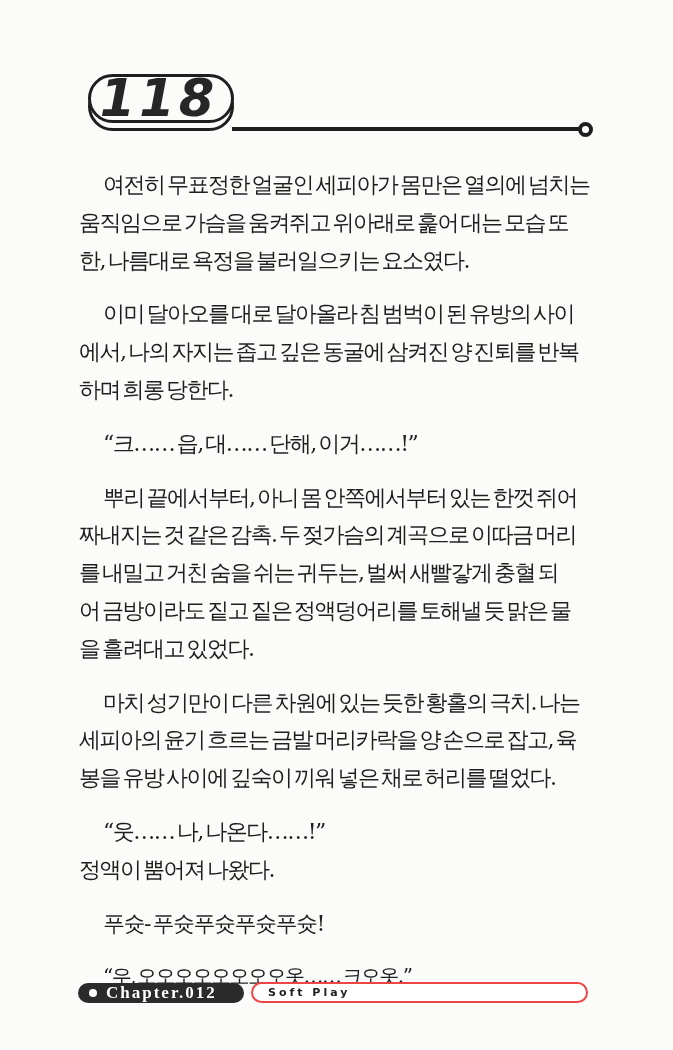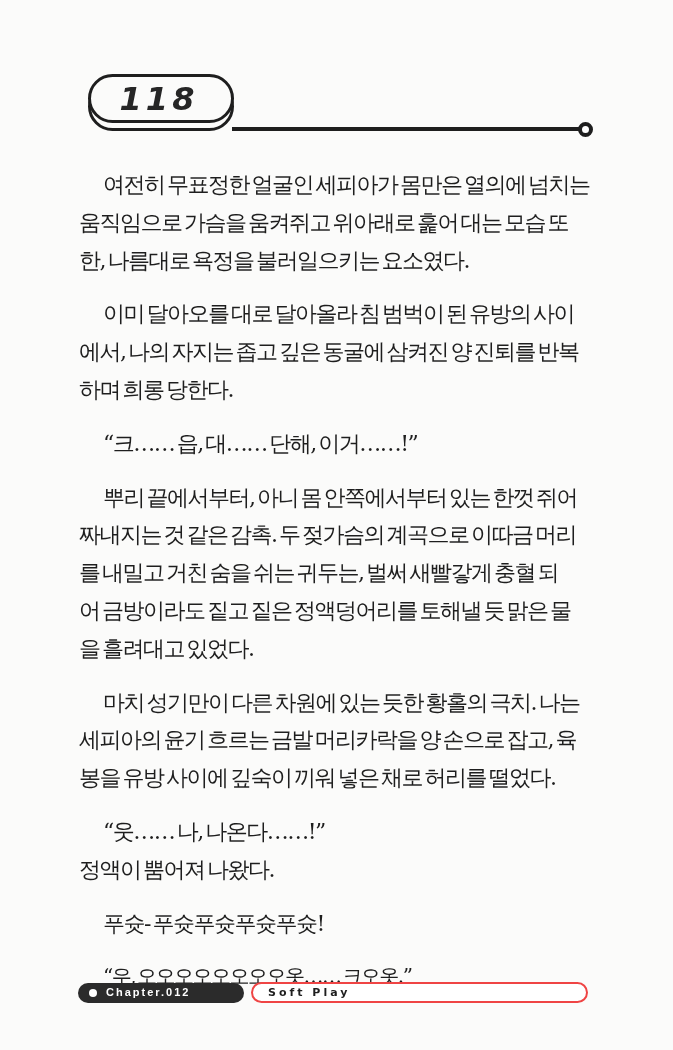--- a/index.html
+++ b/index.html
@@ -47,21 +47,21 @@
     border-radius: 26px;
     box-sizing: border-box;
     display: flex;
     align-items: center;
     justify-content: center;
   }
   .badge .page-num {
     font-family: "DejaVu Sans", "Liberation Sans", sans-serif;
     font-weight: bold;
     font-style: italic;
-    font-size: 32px;
+    font-size: 51px;
     letter-spacing: 4px;
     color: #262626;
     line-height: 1;
     padding-right: 4px;
   }
   .header-line {
     position: absolute;
     left: 232px;
     top: 127px;
     width: 347px;
@@ -119,22 +119,22 @@
   .chapter-pill .dot {
     width: 8px;
     height: 8px;
     border-radius: 50%;
     background: #ffffff;
     flex: 0 0 auto;
     margin-right: 9px;
   }
   .chapter-pill .chapter-label {
     color: #ffffff;
-    font-family: Liberation Sans, sans-serif;
-    font-size: 11px;
+    font-family: Liberation Serif, serif;
+    font-size: 17px;
     font-weight: bold;
     letter-spacing: 2px;
     line-height: 1;
     padding-bottom: 1px;
   }
   .section-pill {
     position: absolute;
     left: 251px;
     top: 982px;
     width: 337px;

